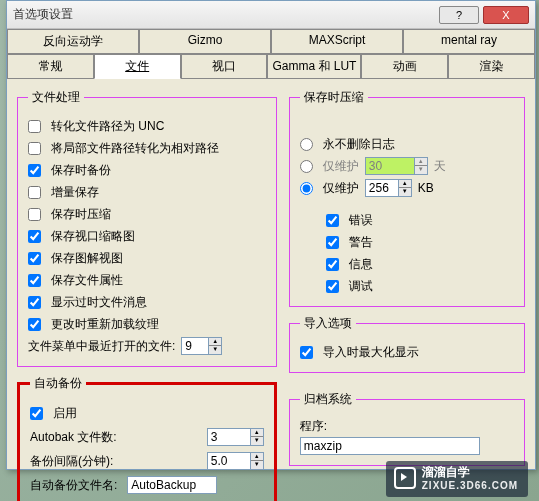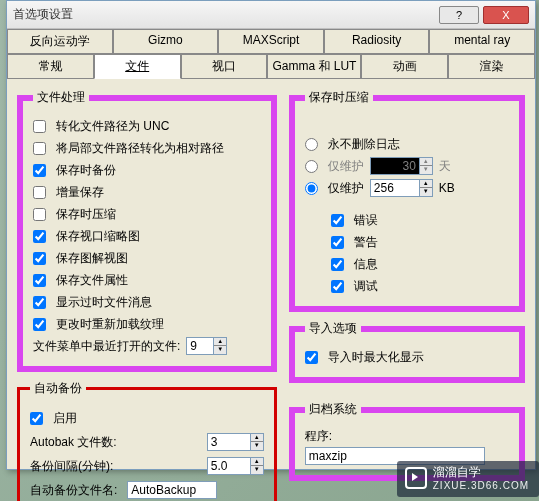--- a/index.html
+++ b/index.html
@@ -68,21 +68,21 @@
     background: #fff;
     border-bottom-color: #fff;
     position: relative;
     z-index: 2;
     text-decoration: underline;
   }
   .content {
     padding: 6px 10px 10px 10px;
   }
   fieldset {
-    border: 6px solid #d946ef;
+    border: 1px solid #d946ef;
     margin: 4px 0 8px 0;
     padding: 8px 10px;
   }
   fieldset.highlight {
     border: 3px solid #d20000;
   }
   legend {
     padding: 0 4px;
     color: #000;
   }
@@ -122,33 +122,34 @@
     width: 12px;
     height: 8px;
     background: #e8e8e8;
     font-size: 6px;
     line-height: 7px;
     text-align: center;
     border-bottom: 1px solid #888;
   }
   .spin .buttons div:last-child { border-bottom: none; }
   .disabled { color: #808080; }
-  .disabled input[type=text] { background: #000000; color: #808080; text-align: right; }
+  .disabled input[type=text] { background: #bef264; color: #808080; }
   fieldset.highlight .row { min-height: 22px; }
 
   .watermark {
     position: absolute;
-    right: 0;
+    right: 11px;
     bottom: 4px;
     background: rgba(20,30,50,.65);
     color: #fff;
     padding: 4px 10px 4px 36px;
     border-radius: 3px;
     font-size: 12px;
     line-height: 14px;
+    font-weight: bold;
   }
   .watermark::before {
     content: "";
     position: absolute;
     left: 8px; top: 6px;
     width: 18px; height: 18px;
     border: 2px solid #fff;
     border-radius: 4px;
   }
   .watermark .tri {
@@ -171,21 +172,20 @@
   <div class="titlebar">
     <span class="title">首选项设置</span>
     <div class="btn help">?</div>
     <div class="btn close">X</div>
   </div>
 
   <div class="tab-row" id="tabs1">
       <div class="tab">反向运动学</div>
       <div class="tab">Gizmo</div>
       <div class="tab">MAXScript</div>
-      <div class="tab">Radiosity</div>
       <div class="tab">mental ray</div>
     </div>
   <div class="tab-row" id="tabs2">
       <div class="tab">常规</div>
       <div class="tab active">文件</div>
       <div class="tab">视口</div>
       <div class="tab">Gamma 和 LUT</div>
       <div class="tab">动画</div>
       <div class="tab">渲染</div>
     </div>
@@ -300,21 +300,21 @@
                   <div>▲</div>
                   <div>▼</div>
                 </span>
             </span>
             <span>天</span>
           </div>
           <div class="row">
             <input type="radio" name="logdel" checked="" style="">
             <span>仅维护</span>
             <span class="spin">
-              <input type="text" style="width: 50px;" value="256">
+              <input type="text" style="width: 34px;" value="256">
               <span class="buttons">
                   <div>▲</div>
                   <div>▼</div>
                 </span>
             </span>
             <span>KB</span>
           </div>
           <div style="height:8px"></div>
           <div id="log-cbs" style="padding-left:26px">
               <div class="row">

